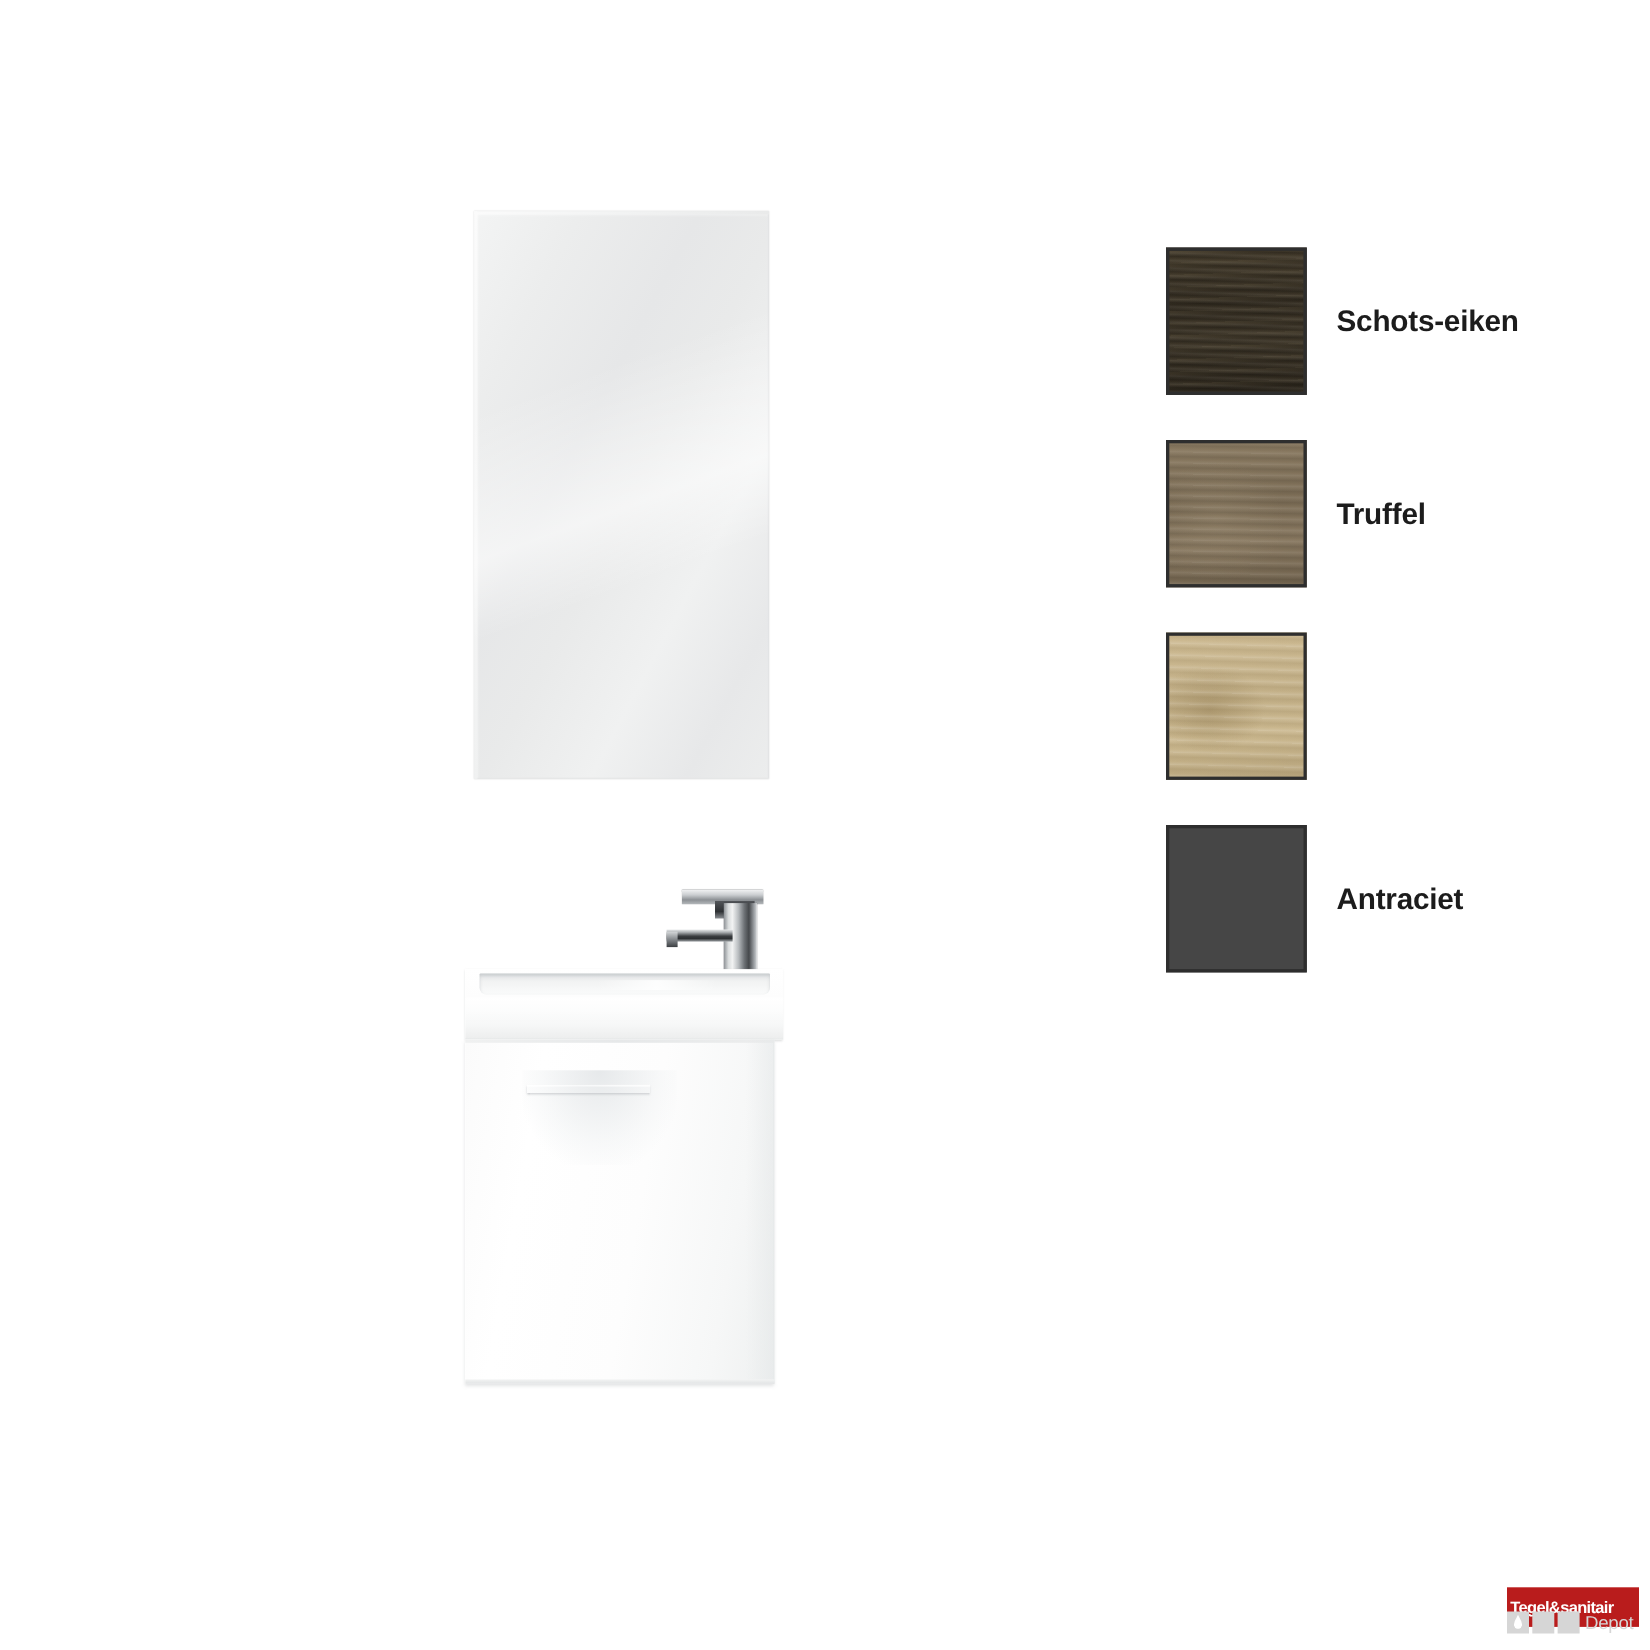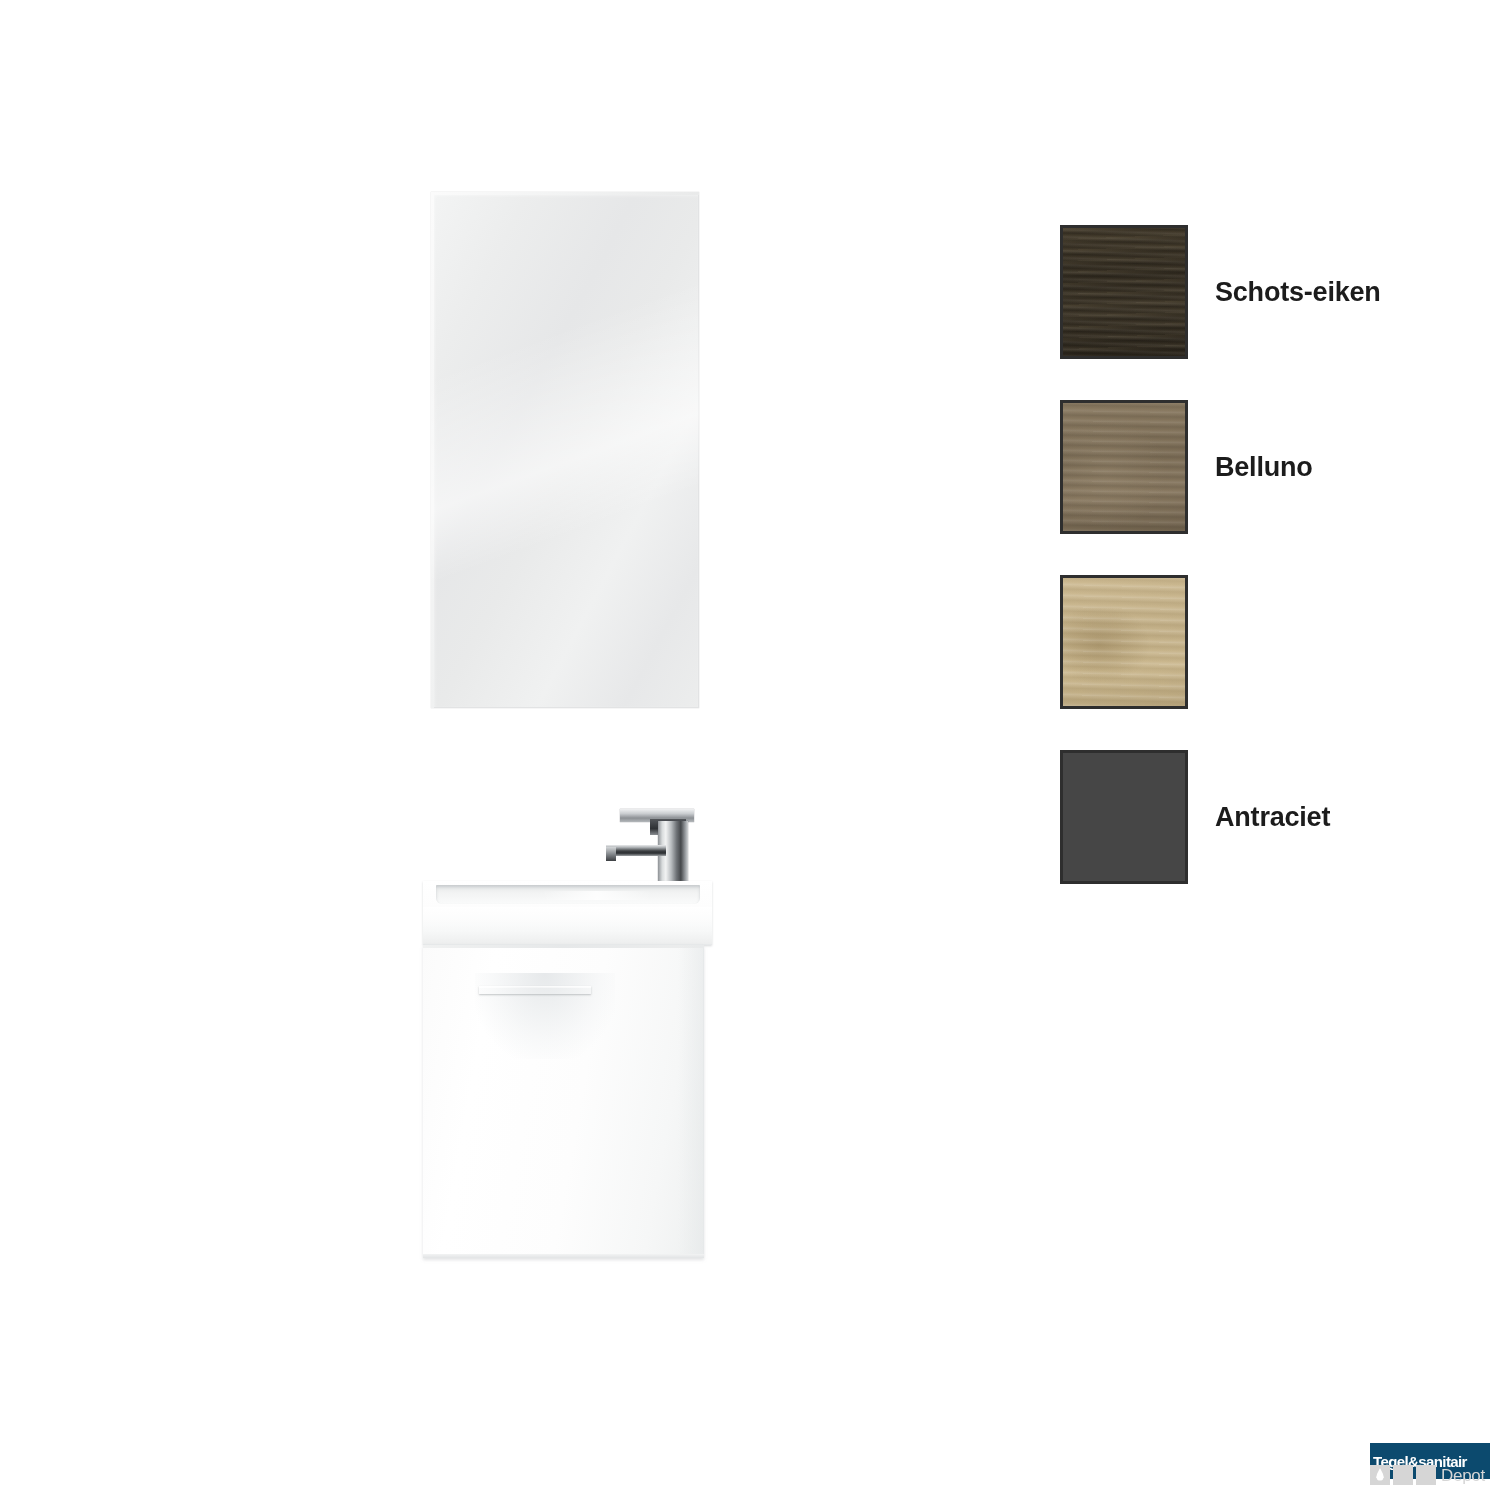--- a/index.html
+++ b/index.html
@@ -367,21 +367,21 @@
     top: 1443px;
     width: 120px;
     height: 50px;
   }
   #watermark .wm-bar {
     position: absolute;
     left: 0;
     top: 0;
     width: 120px;
     height: 36px;
-    background: #0c4a6e;
+    background: #b91c1c;
     display: flex;
     align-items: center;
   }
   #watermark .wm-bar-text {
     color: #ffffff;
     font-size: 15px;
     font-weight: bold;
     letter-spacing: -0.6px;
     padding-left: 3px;
     white-space: nowrap;
@@ -458,21 +458,21 @@
 
 <div id="swatch-list">
 
   <div class="swatch-row">
     <div class="swatch-chip fill-schots-eiken"></div>
     <div class="swatch-label">Schots-eiken</div>
   </div>
 
   <div class="swatch-row">
     <div class="swatch-chip fill-truffel"></div>
-    <div class="swatch-label">Belluno</div>
+    <div class="swatch-label">Truffel</div>
   </div>
 
   <div class="swatch-row">
     <div class="swatch-chip fill-grey-wood"></div>
   </div>
 
   <div class="swatch-row">
     <div class="swatch-chip fill-antraciet"></div>
     <div class="swatch-label">Antraciet</div>
   </div>

